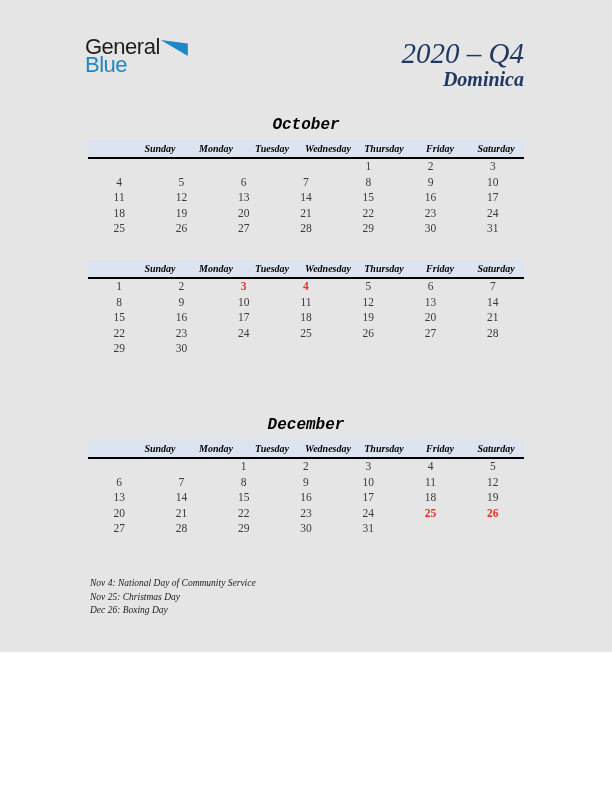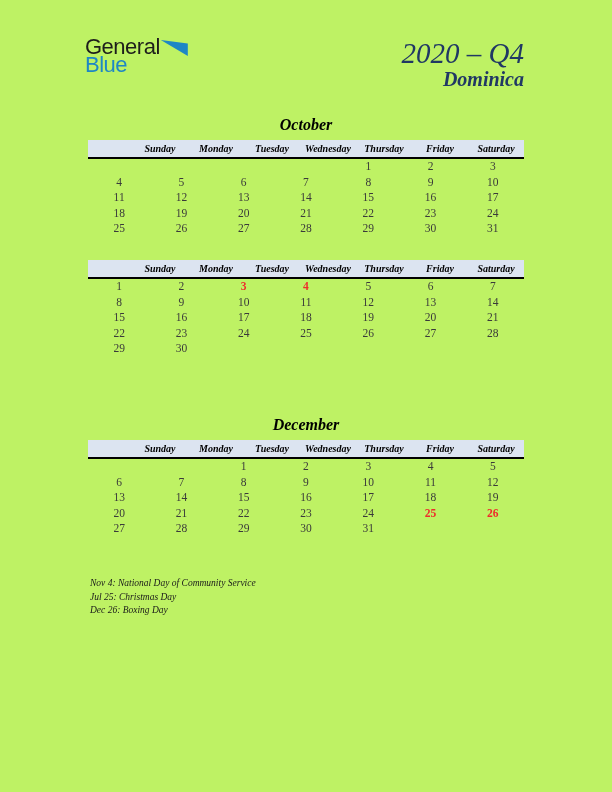--- a/index.html
+++ b/index.html
@@ -1,20 +1,20 @@
 <!DOCTYPE html>
 <html style="--logo-blue: #1e87c5; --navy: #203864; --header-bg: #dce4f1; --holiday-red: #ee2c2c; --date-gray: #3a3a3a;"><head>
 <meta charset="utf-8">
 <style>
   html, body { margin: 0; padding: 0; background: #ffffff; }
   .page {
     position: relative;
     width: 612px;
-    height: 792px;
-    background: #bef264;
+    height: 652px;
+    background: #e5e5e5;
     overflow: hidden;
     font-family: "Liberation Serif", serif;
   }
 
   
   .logo {
     position: absolute;
     left: 85px;
     top: 36px;
     width: 110px;
@@ -80,21 +80,21 @@
     position: absolute;
     left: 88px;
     top: 110px;
     width: 436px;
   }
   .month-block { height: 150px; }
   .month-title {
     height: 30px;
     line-height: 30px;
     text-align: center;
-    font-family: Liberation Serif, serif;
+    font-family: Liberation Mono, monospace;
     font-style: italic;
     font-weight: bold;
     font-size: 16px;
     color: #000000;
   }
   .day-header-row {
     display: grid;
     grid-template-columns: repeat(7, 1fr);
     background: var(--header-bg, #dce4f1);
     border-bottom: 2.5px solid #000000;
@@ -328,17 +328,17 @@
           <div class="date-cell">30</div>
           <div class="date-cell">31</div>
           <div class="empty-cell"></div>
           <div class="empty-cell"></div>
         </div>
       </div>
     </div>
 
   <div class="holidays" id="holidays-list">
       <div class="holiday-line">Nov 4: National Day of Community Service</div>
-      <div class="holiday-line">Jul 25: Christmas Day</div>
+      <div class="holiday-line">Nov 25: Christmas Day</div>
       <div class="holiday-line">Dec 26: Boxing Day</div>
     </div>
 
 </div>
 
 </body></html>

